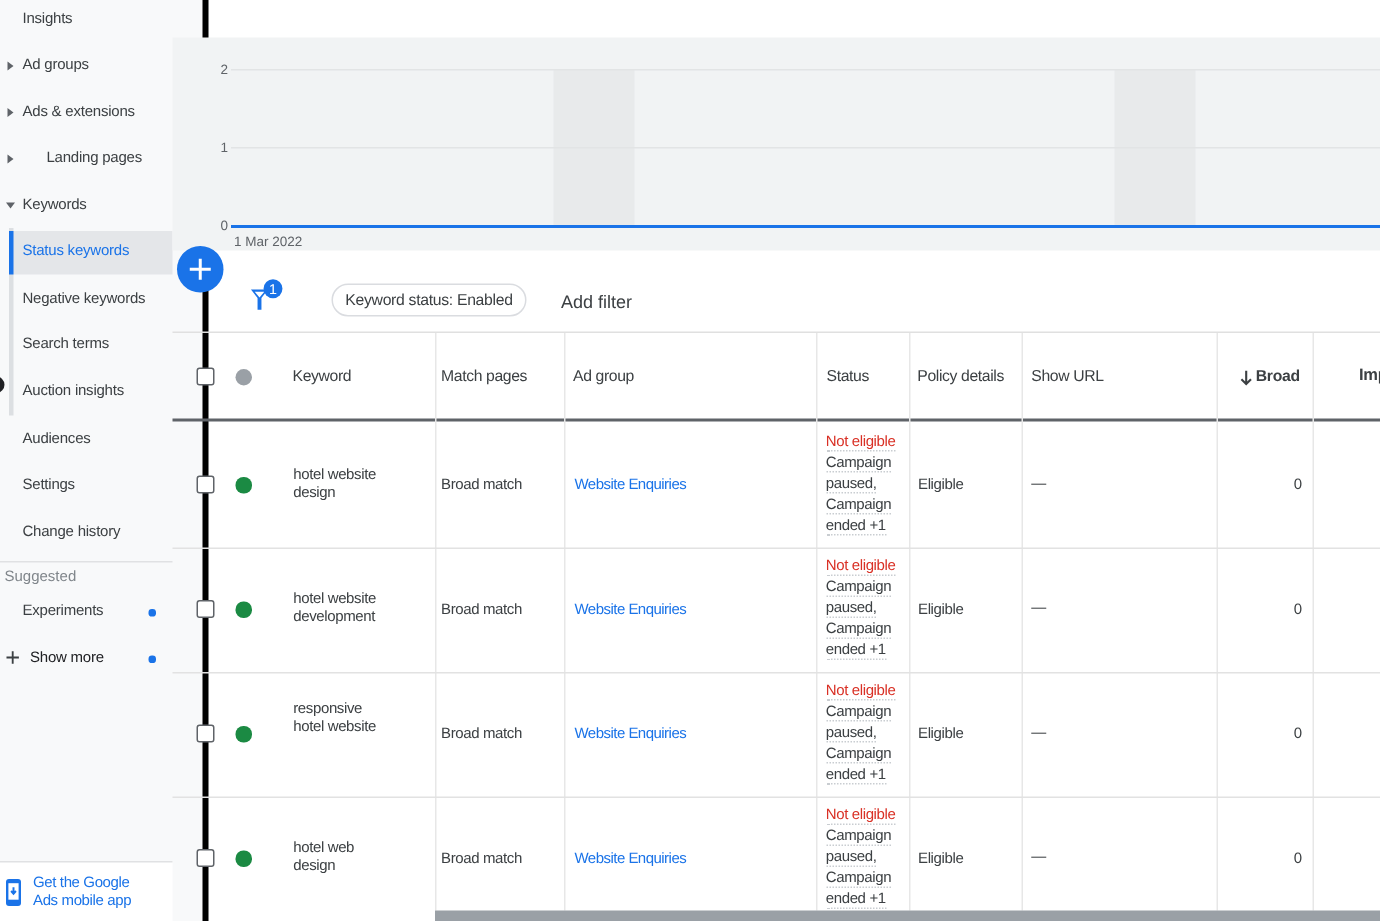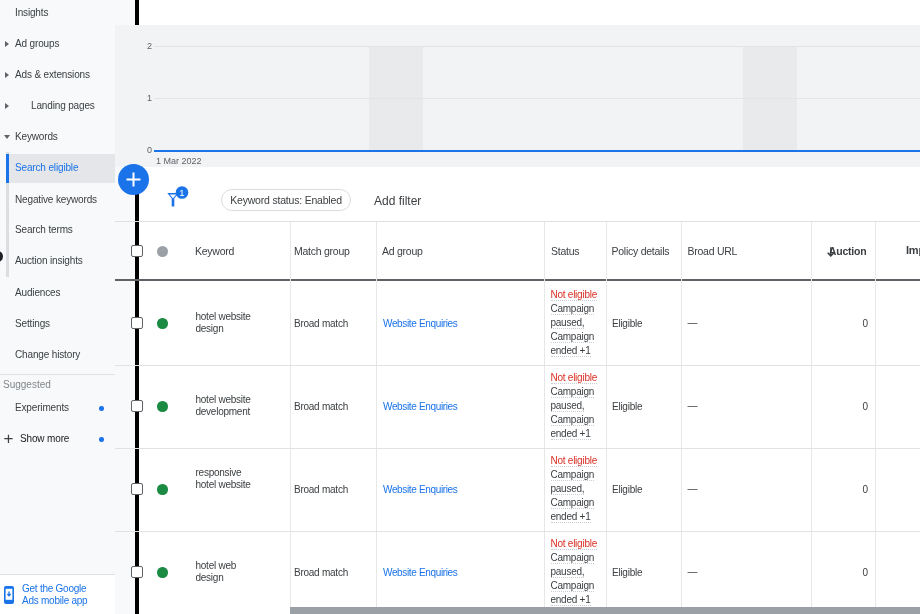--- a/index.html
+++ b/index.html
@@ -17,21 +17,21 @@
   <div class="abs tri-r" style="top:72px;"></div>
   <div class="abs navtxt" style="top:67px;">Ads &amp; extensions</div>
   <div class="abs tri-r" style="top:103px;"></div>
   <div class="abs navtxt" style="top:98px;padding-left:16px;">Landing pages</div>
   <div class="abs tri-d" style="top:135px;"></div>
   <div class="abs navtxt" style="top:129px;">Keywords</div>
 
   <div class="abs" style="left:9px;top:154px;width:106px;height:29px;background:#e4e6e9;"></div>
   <div class="abs" style="left:5.5px;top:152px;width:3.5px;height:125px;background:#dcdfe2;"></div>
   <div class="abs" style="left:5.5px;top:154px;width:3.5px;height:29px;background:#1a73e8;"></div>
-  <div class="abs navtxt" style="top:160px;color:#1a73e8;">Search eligible</div>
+  <div class="abs navtxt" style="top:160px;color:#1a73e8;">Status keywords</div>
   <div class="abs navtxt" style="top:191.5px;text-align:right;">Negative keywords</div>
   <div class="abs navtxt" style="top:222px;">Search terms</div>
   <div class="abs navtxt" style="top:253px;">Auction insights</div>
   <div class="abs navtxt" style="top:284.5px;">Audiences</div>
   <div class="abs navtxt" style="top:315.5px;">Settings</div>
   <div class="abs navtxt" style="top:347px;">Change history</div>
   <div class="abs" style="left:0;top:373.5px;width:115px;height:1px;background:#e0e1e3;"></div>
   <div class="abs" style="left:3px;top:379px;font-size:10px;color:#80868b;line-height:11px;">Suggested</div>
   <div class="abs navtxt" style="top:400px;">Experiments</div>
   <div class="abs bluedot" style="top:406px;"></div>
@@ -82,26 +82,26 @@
 <div class="abs" style="left:606px;top:222px;width:1px;height:385px;background:#e7e7e7;"></div>
 <div class="abs" style="left:681px;top:222px;width:1px;height:385px;background:#e7e7e7;"></div>
 <div class="abs" style="left:810.5px;top:222px;width:1px;height:385px;background:#e7e7e7;"></div>
 <div class="abs" style="left:874.5px;top:222px;width:1px;height:385px;background:#e7e7e7;"></div>
 <div class="abs" style="left:115px;top:365px;width:805px;height:1px;background:#e2e2e2;"></div>
 <div class="abs" style="left:115px;top:448px;width:805px;height:1px;background:#e2e2e2;"></div>
 <div class="abs" style="left:115px;top:531px;width:805px;height:1px;background:#e2e2e2;"></div>
 <div class="abs cb" style="top:245px;"></div>
 <div class="abs" style="left:156.5px;top:245.5px;width:11.5px;height:11.5px;border-radius:50%;background:#9aa0a6;"></div>
 <div class="abs" style="left:195px;top:245px;font-size:10.5px;letter-spacing:-0.25px;white-space:nowrap;">Keyword</div>
-<div class="abs" style="left:294px;top:245px;font-size:10.5px;letter-spacing:-0.25px;white-space:nowrap;">Match group</div>
+<div class="abs" style="left:294px;top:245px;font-size:10.5px;letter-spacing:-0.25px;white-space:nowrap;">Match pages</div>
 <div class="abs" style="left:382px;top:245px;font-size:10.5px;letter-spacing:-0.25px;white-space:nowrap;">Ad group</div>
 <div class="abs" style="left:551px;top:245px;font-size:10.5px;letter-spacing:-0.25px;white-space:nowrap;">Status</div>
 <div class="abs" style="left:611.5px;top:245px;font-size:10.5px;letter-spacing:-0.25px;white-space:nowrap;">Policy details</div>
-<div class="abs" style="left:687.5px;top:245px;font-size:10.5px;letter-spacing:-0.25px;white-space:nowrap;">Broad URL</div>
-<div class="abs" style="left:740px;top:245px;width:126.5px;text-align:right;font-size:10.5px;letter-spacing:-0.2px;font-weight:bold;">Auction</div>
+<div class="abs" style="left:687.5px;top:245px;font-size:10.5px;letter-spacing:-0.25px;white-space:nowrap;">Show URL</div>
+<div class="abs" style="left:740px;top:245px;width:126.5px;text-align:right;font-size:10.5px;letter-spacing:-0.2px;font-weight:bold;">Broad</div>
 <svg class="abs" style="left:826px;top:245.5px;" width="10" height="12" viewBox="0 0 10 12">
     <path d="M4.8,1.2 V9.8 M1.6,6.8 L4.8,10 L8,6.8" stroke="#3c4043" stroke-width="1.4" fill="none"></path>
   </svg>
 <div class="abs" style="left:906px;top:244px;font-size:11px;letter-spacing:-0.2px;font-weight:bold;">Impr.</div>
 <div class="abs cb" style="top:317px;"></div>
 <div class="abs" style="left:157px;top:318px;width:10.5px;height:10.5px;border-radius:50%;background:#1b8a43;"></div>
 <div class="abs" style="left:195.5px;top:311px;font-size:10px;letter-spacing:-0.25px;line-height:12px;">hotel website<br>design</div>
 <div class="abs" style="left:294px;top:317.5px;font-size:10px;letter-spacing:-0.25px;">Broad match</div>
 <div class="abs" style="left:383px;top:317.5px;font-size:10px;letter-spacing:-0.35px;color:#1a73e8;">Website Enquiries</div>
 <div class="abs" style="left:550.5px;top:287.5px;font-size:10px;letter-spacing:-0.25px;line-height:14.2px;"><span class="du" style="color:#d93025;">Not eligible</span><br><span class="du">Campaign</span><br><span class="du">paused,</span><br><span class="du">Campaign</span><br><span class="du">ended +1</span></div>

